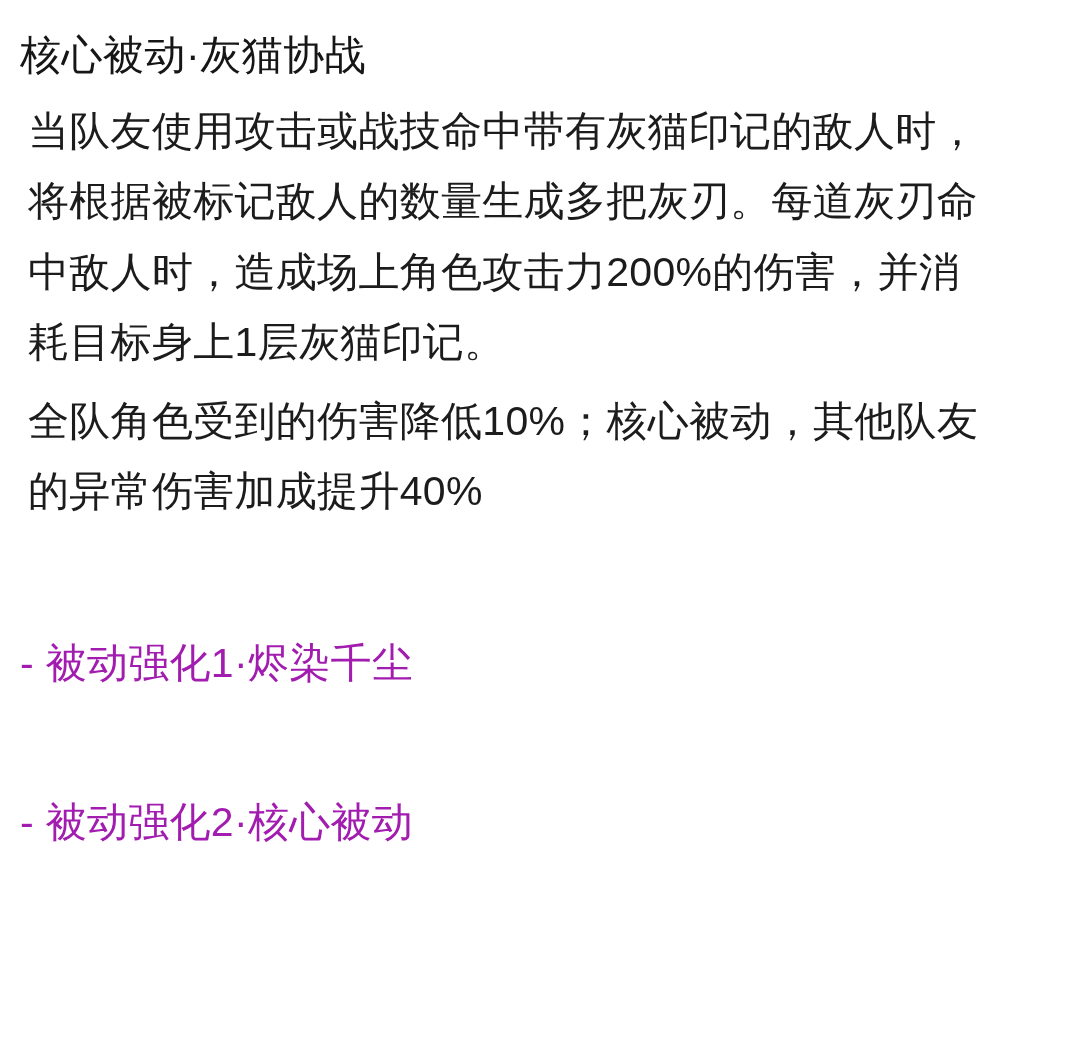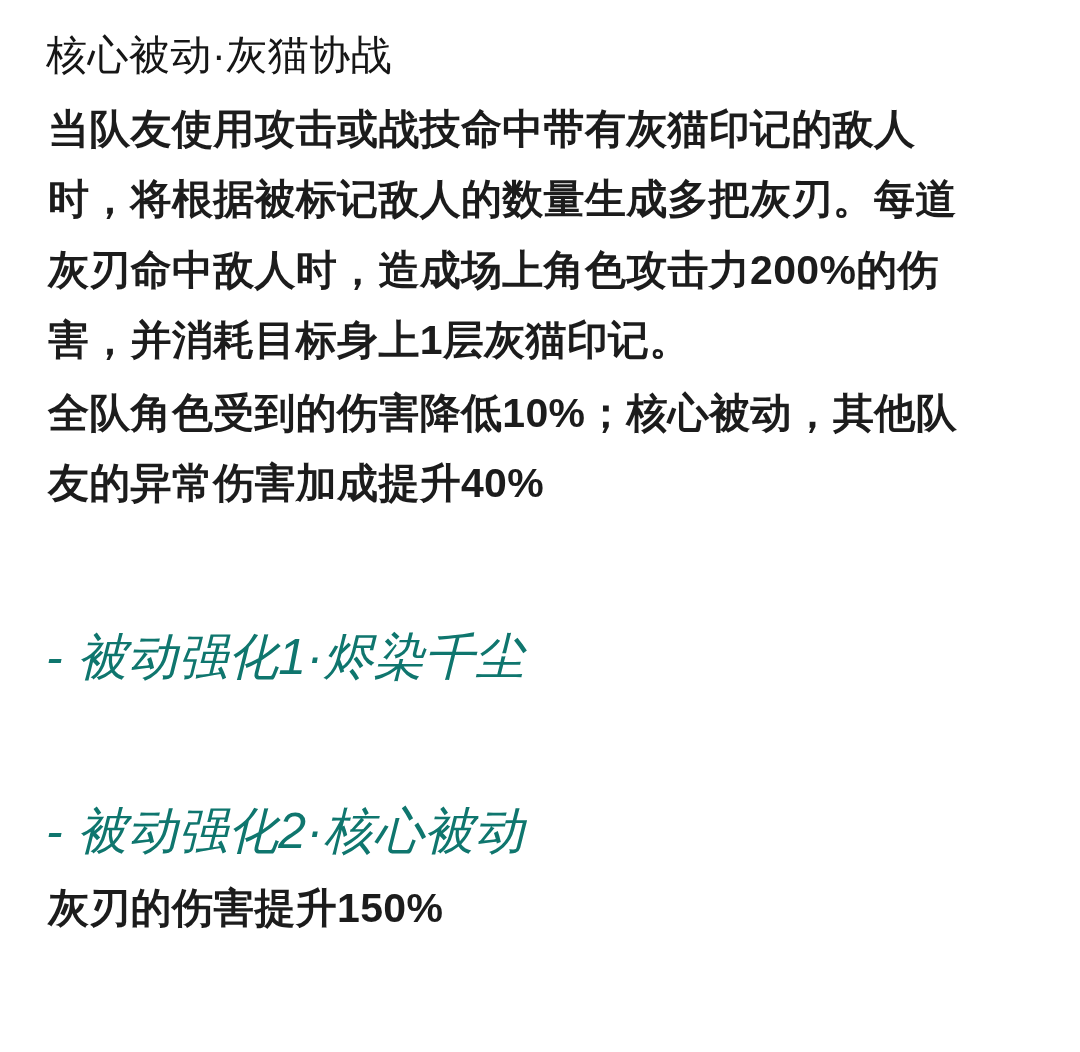--- a/index.html
+++ b/index.html
@@ -11,54 +11,53 @@
     width: 1080px;
     height: 1052px;
     font-family: "Liberation Sans", "DejaVu Sans", sans-serif;
     color: #1a1a1a;
     overflow: hidden;
   }
   .page {
     box-sizing: border-box;
     width: 1036px;
     height: 1052px;
-    padding: 24px 40px 0 46px;
+    padding: 24px 40px 0 20px;
     background: #ffffff;
   }
   .heading {
     font-size: 41px;
     line-height: 1.55;
     font-weight: 400;
     letter-spacing: 0.5px;
     color: #161616;
     margin: 0 0 6px 0;
   }
   .para {
     font-size: 41px;
     line-height: 1.72;
-    font-weight: 700;
+    font-weight: 400;
     letter-spacing: 0.3px;
     color: #1c1c1c;
-    margin: 2px;
+    margin: 8px;
     text-align: left;
   }
   .para + .para {
     margin-top: 0;
   }
   .indent {
     text-indent: 0;
   }
   .sub-heading {
-    font-size: 50px;
+    font-size: 41px;
     line-height: 1.6;
     font-weight: 400;
     letter-spacing: 0.3px;
-    color: #0f766e;
+    color: #a21caf;
     margin: 0 0 2px 0;
-    font-style: italic;
   }
   .gap-large {
     height: 96px;
   }
   .gap-medium {
     height: 92px;
   }
   .block {
     margin: 0;
   }
@@ -77,16 +76,15 @@
   <div class="gap-large"></div>
 
   <div class="block">
     <div class="sub-heading"> - 被动强化1·烬染千尘</div>
   </div>
 
   <div class="gap-medium"></div>
 
   <div class="block">
     <div class="sub-heading"> - 被动强化2·核心被动</div>
-    <p class="para">灰刃的伤害提升150%</p>
   </div>
 
 </div>
 
 </body></html>

